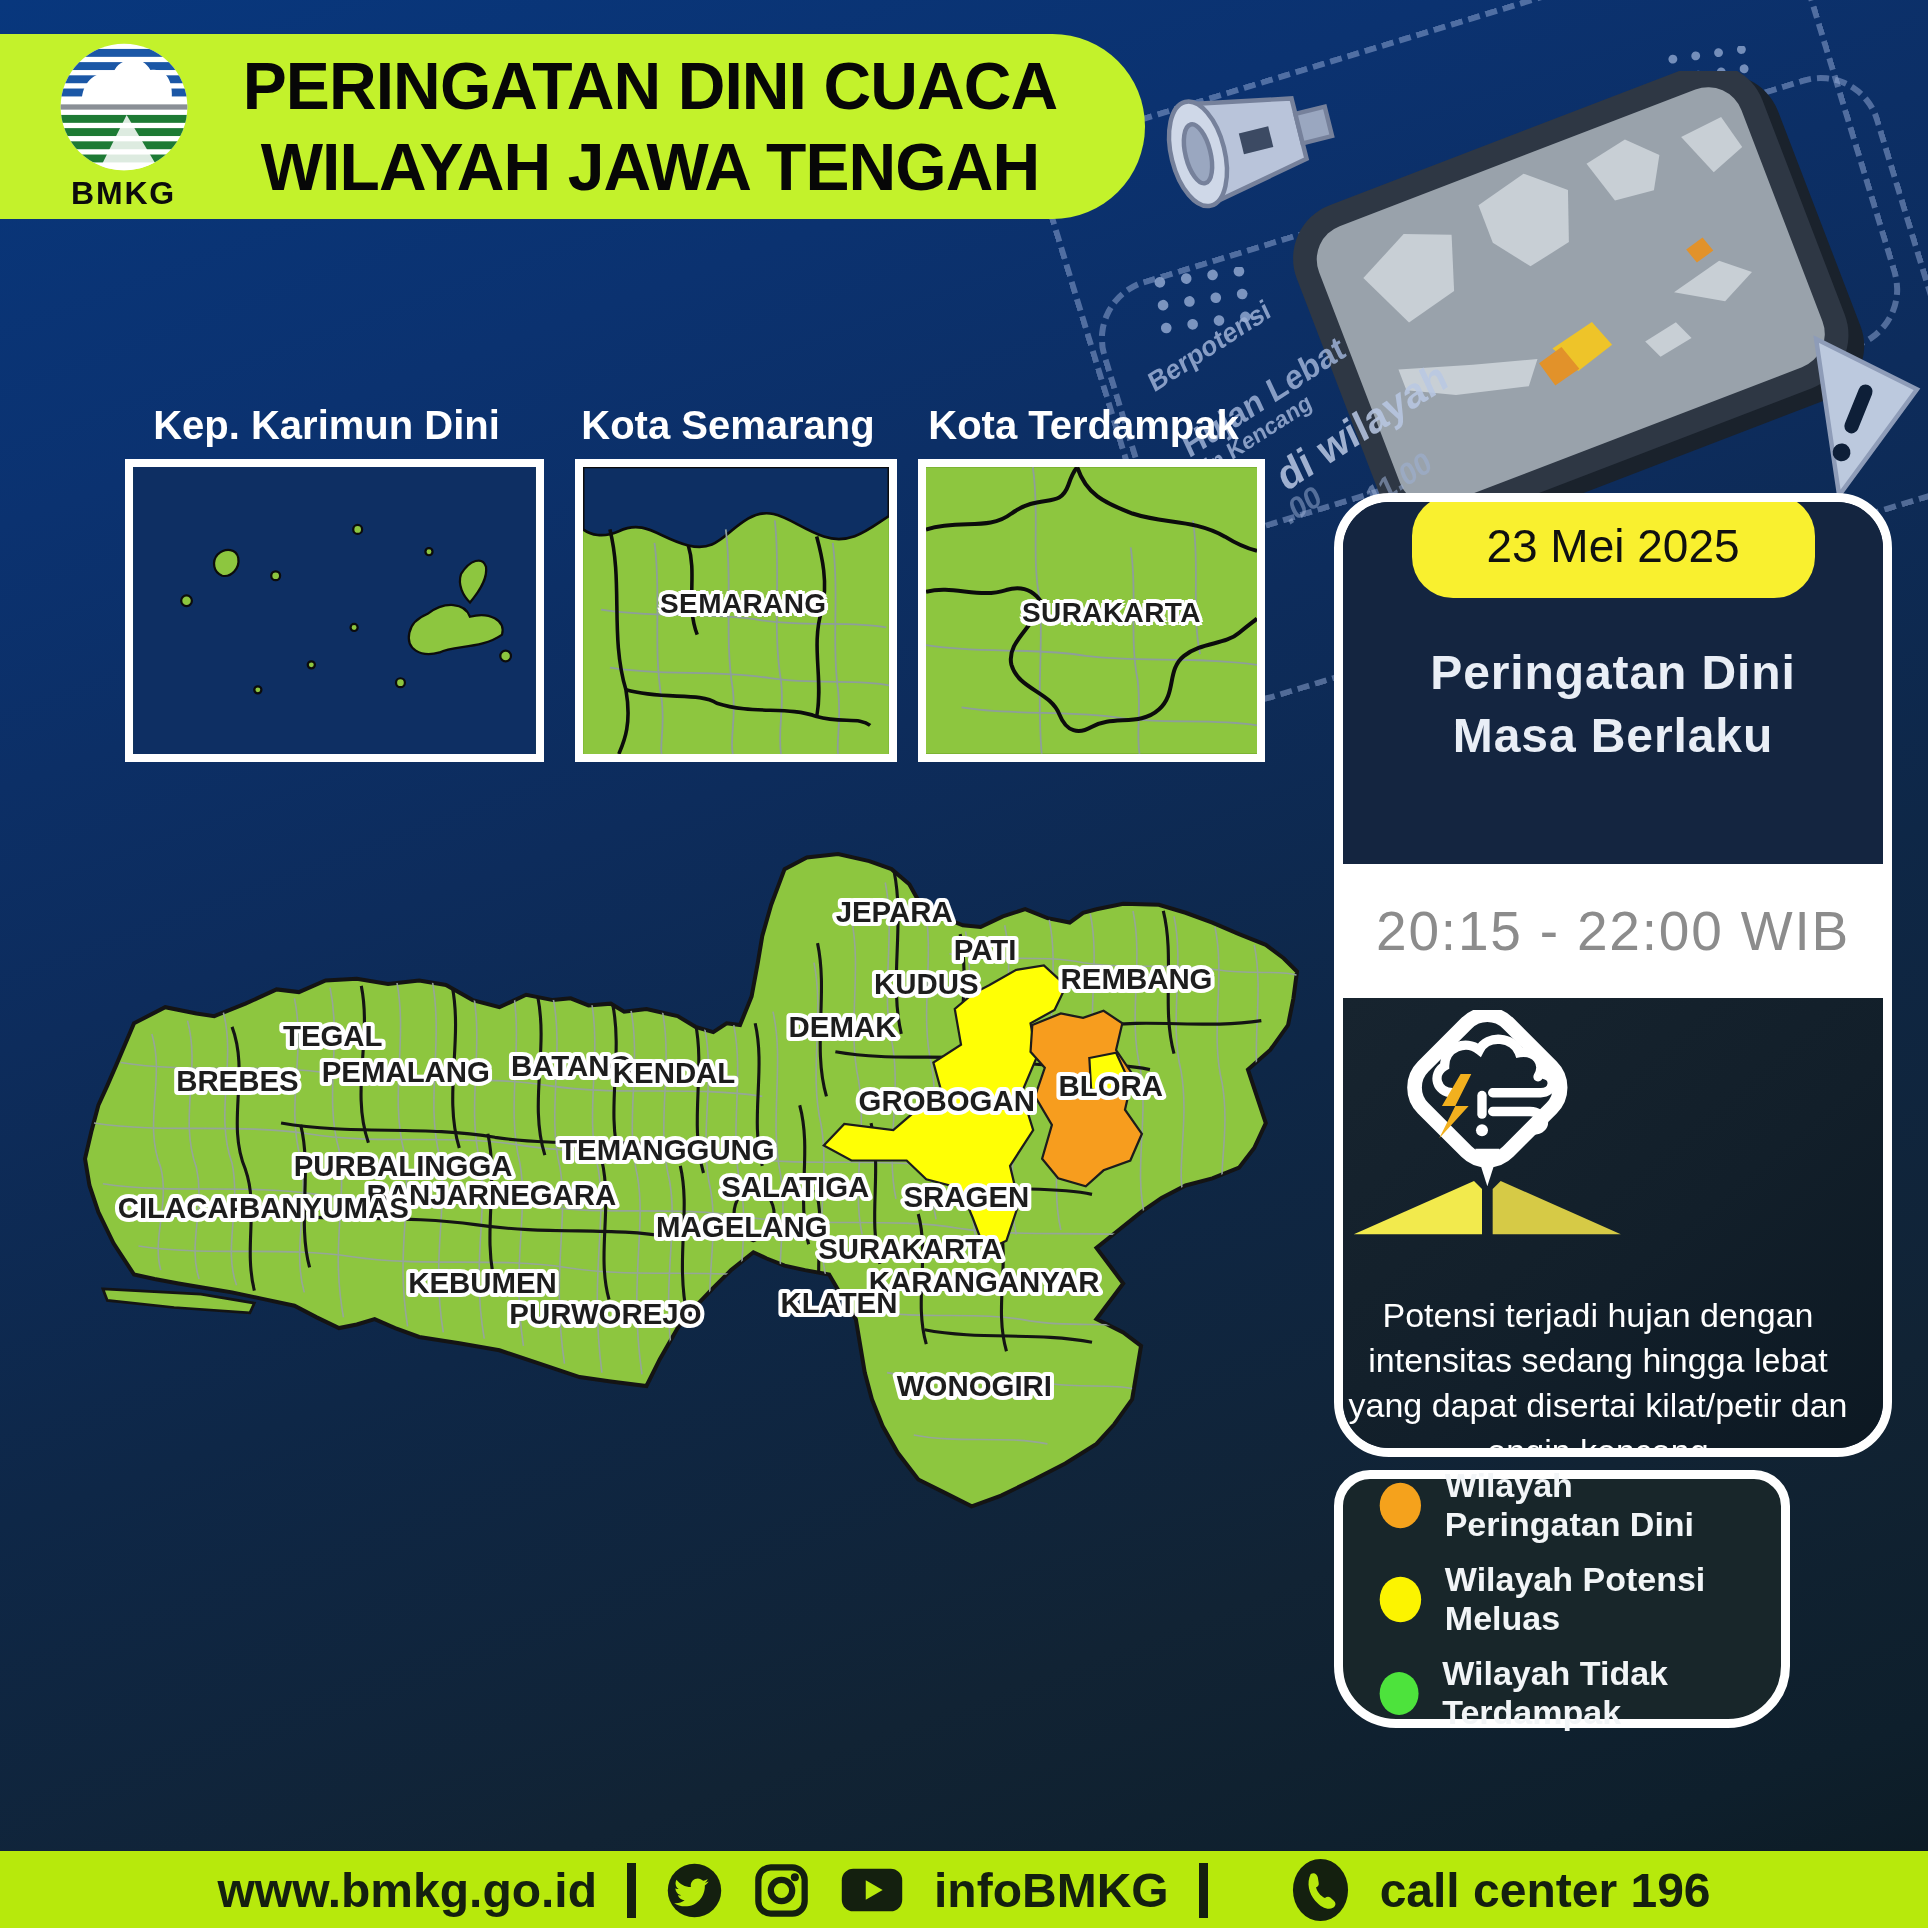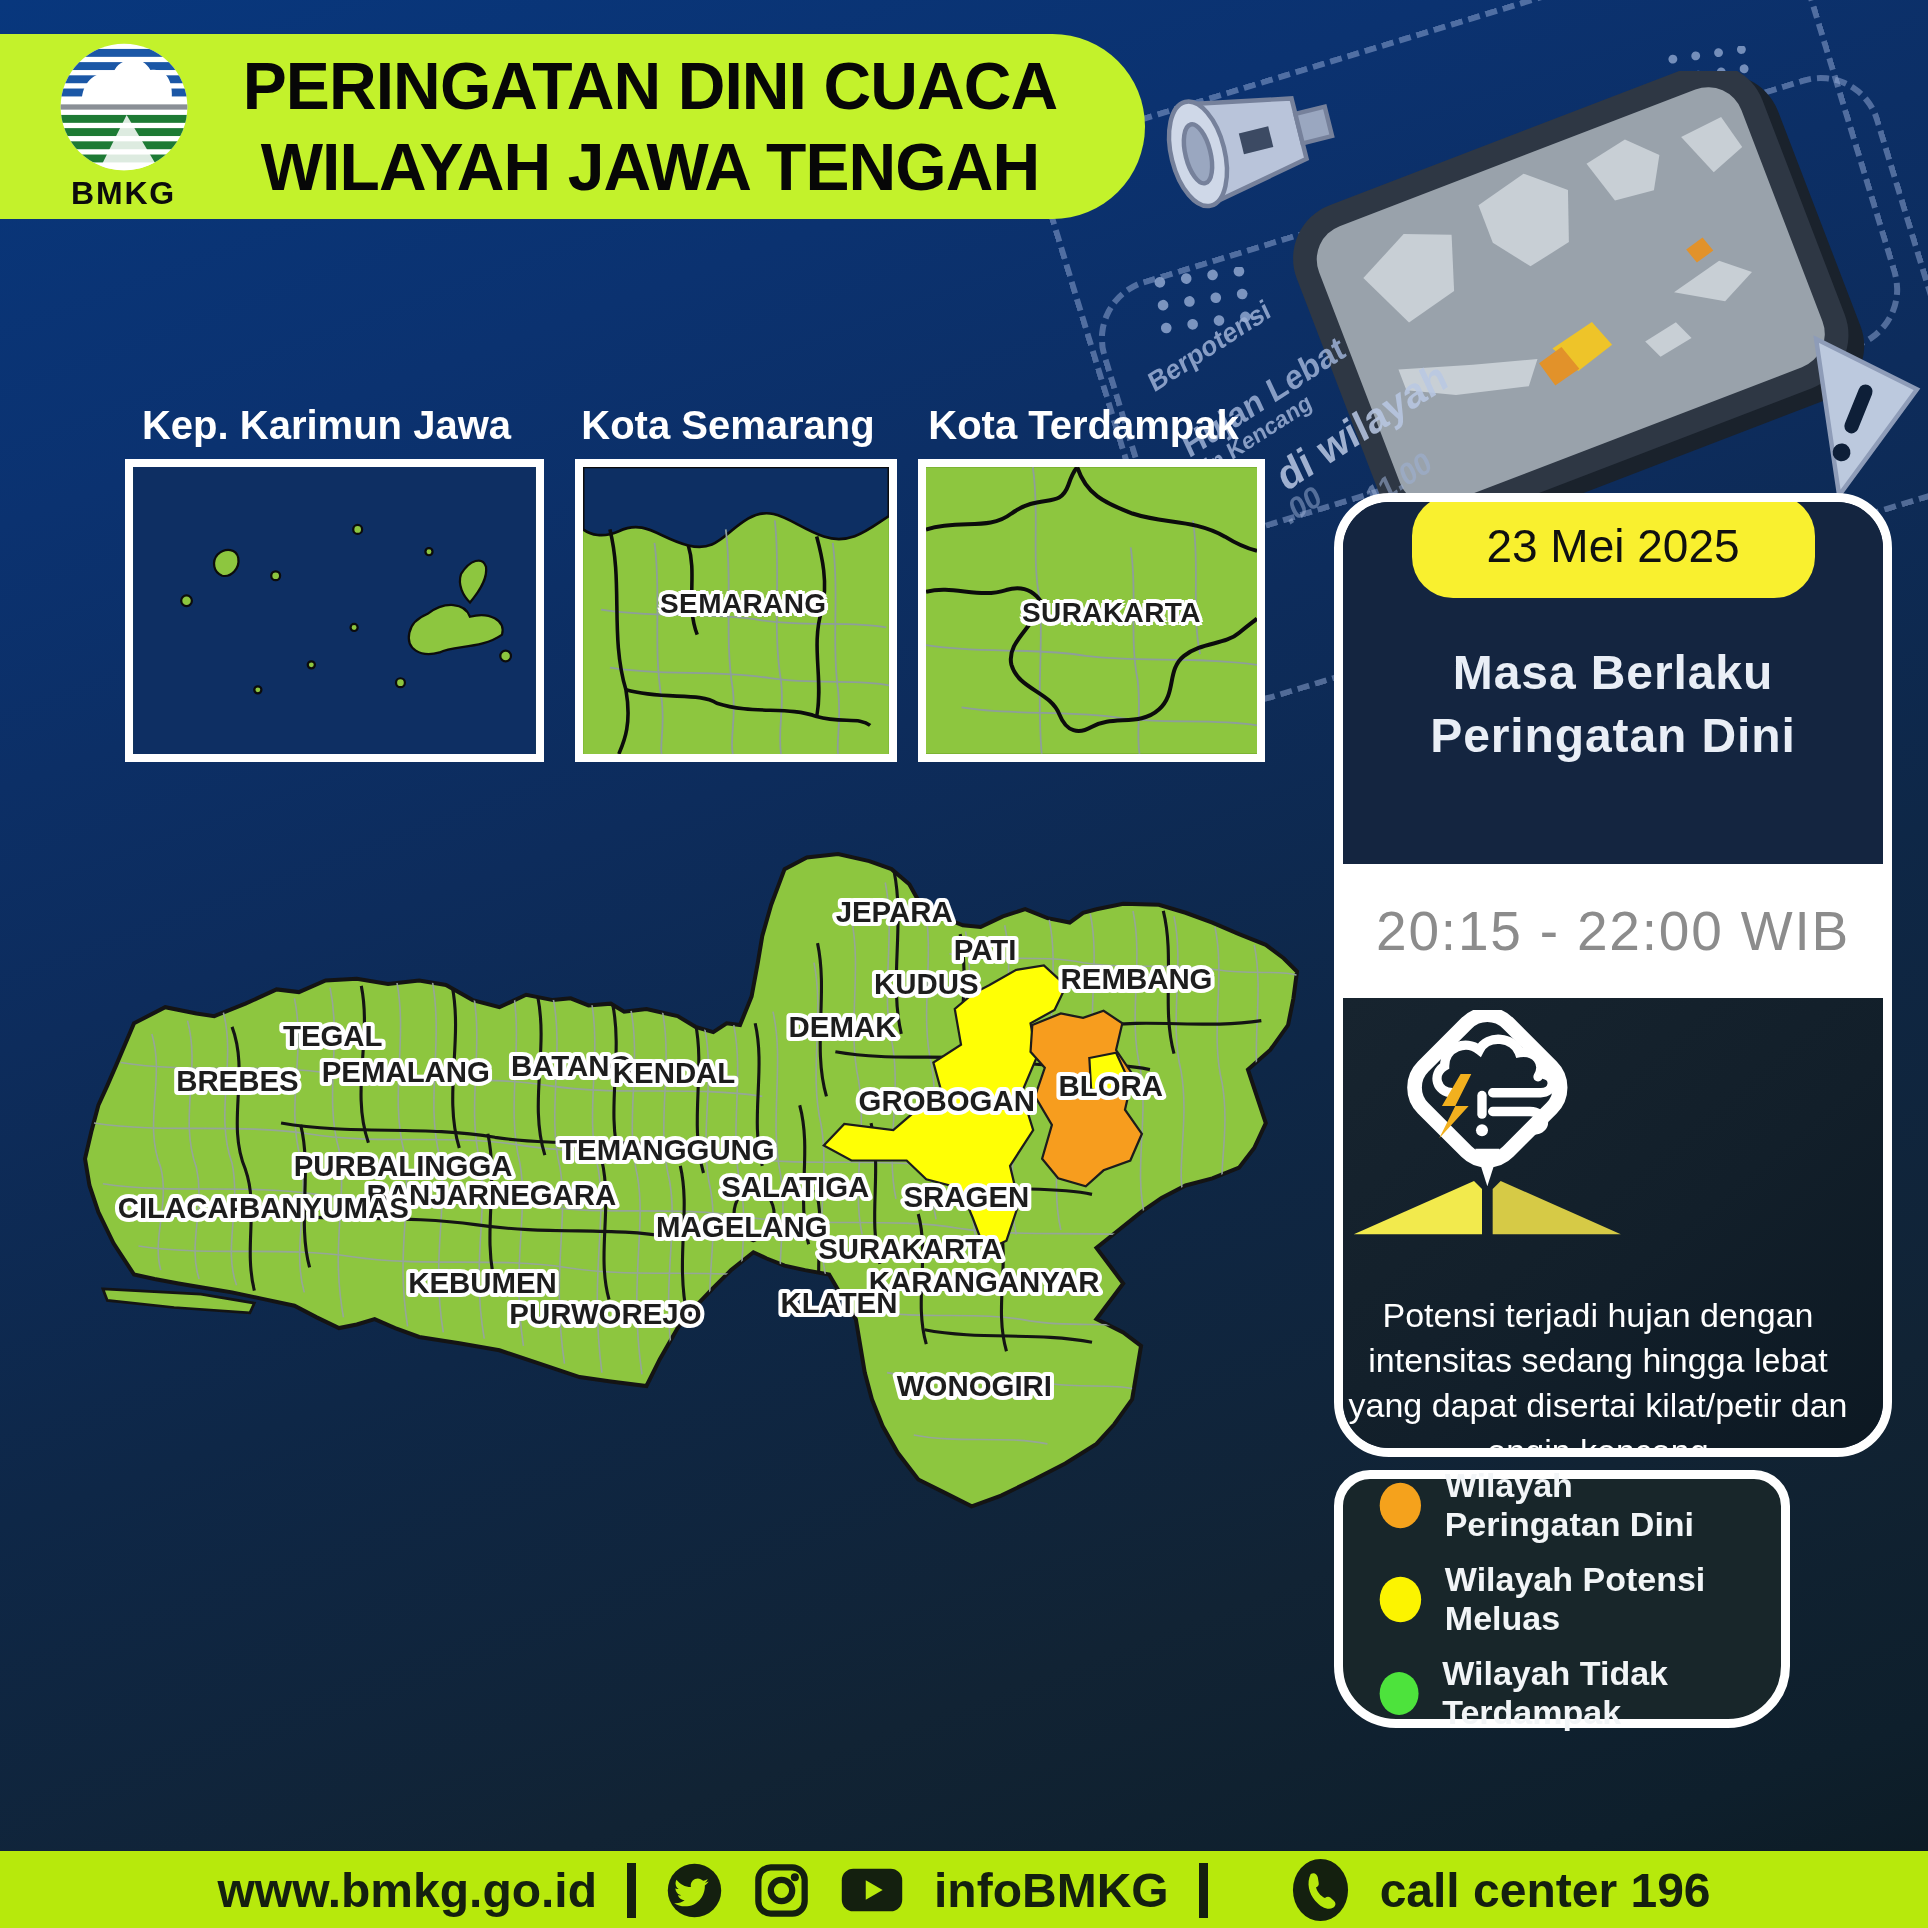--- a/index.html
+++ b/index.html
@@ -168,21 +168,21 @@
     </svg>
     <div class="logo-word">BMKG</div>
   </div>
   <div class="header-title">
     <div>PERINGATAN DINI CUACA</div>
     <div>WILAYAH JAWA TENGAH</div>
   </div>
 </div>
 
 <div class="inset" style="left:125px;width:403px;">
-  <div class="inset-title">Kep. Karimun Jawa</div>
+  <div class="inset-title">Kep. Karimun Dini</div>
   <div class="inset-box" style="width:403px;height:287px;">
     <svg width="403" height="287" viewBox="0 0 452 322">
       <rect width="452" height="322" fill="#0e2f63"></rect>
       <g fill="#8dc63f" stroke="#0c0c0c" stroke-width="2.5">
         <path d="M330,165 C350,150 372,152 378,168 C400,162 418,172 414,188 C392,204 360,200 344,208 C322,214 306,204 310,186 C312,176 318,170 330,165 Z"></path>
         <path d="M368,120 C378,104 392,100 396,112 C398,126 388,140 378,152 C370,144 364,132 368,120 Z"></path>
         <path d="M95,98 C104,90 116,92 118,102 C120,114 110,124 100,122 C90,118 88,106 95,98 Z"></path>
         <circle cx="60" cy="150" r="6"></circle>
           <circle cx="160" cy="122" r="5"></circle>
           <circle cx="252" cy="70" r="5"></circle>
@@ -352,22 +352,22 @@
   <text x="1029" y="520">KARANGANYAR</text>
   <text x="604" y="555">PURWOREJO</text>
   <text x="866" y="543">KLATEN</text>
   <text x="1018" y="636">WONOGIRI</text>
 </svg>
 
 <div class="panel">
   <div class="p-top">
     <div class="date-tab">23 Mei 2025</div>
     <div class="validity-title">
+      <div>Peringatan Dini</div>
       <div>Masa Berlaku</div>
-      <div>Peringatan Dini</div>
     </div>
   </div>
   <div class="p-band">
     <div class="time-text">20:15 - 22:00 WIB</div>
   </div>
   <div class="p-main">
     <svg width="294" height="267" viewBox="0 0 220 200">
       <path d="M8,168 L98,128 L104,134 L104,168 Z" fill="#f2ea4d"></path>
       <path d="M112,134 L118,128 L208,168 L112,168 Z" fill="#d6ca46"></path>
       <rect x="63" y="13" width="90" height="90" rx="22" transform="rotate(45 108 58)" fill="none" stroke="#ffffff" stroke-width="11"></rect>

